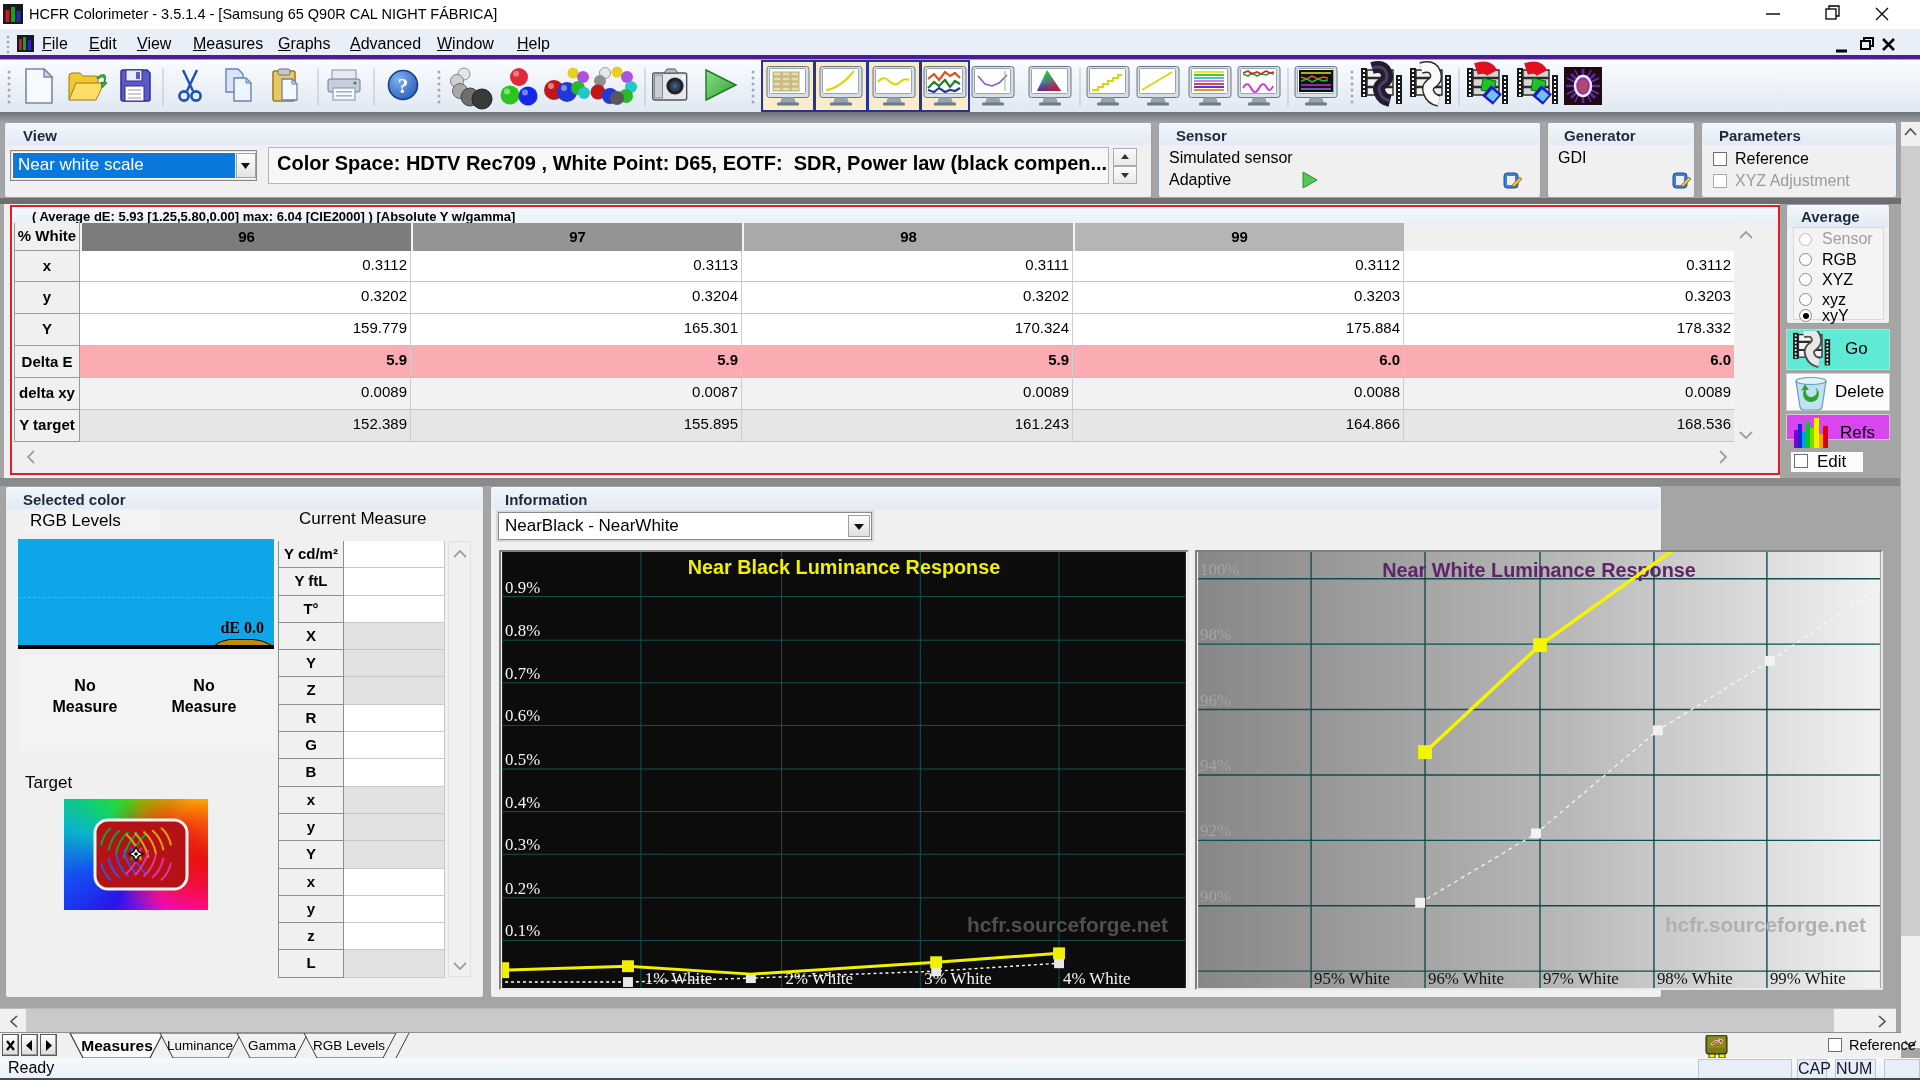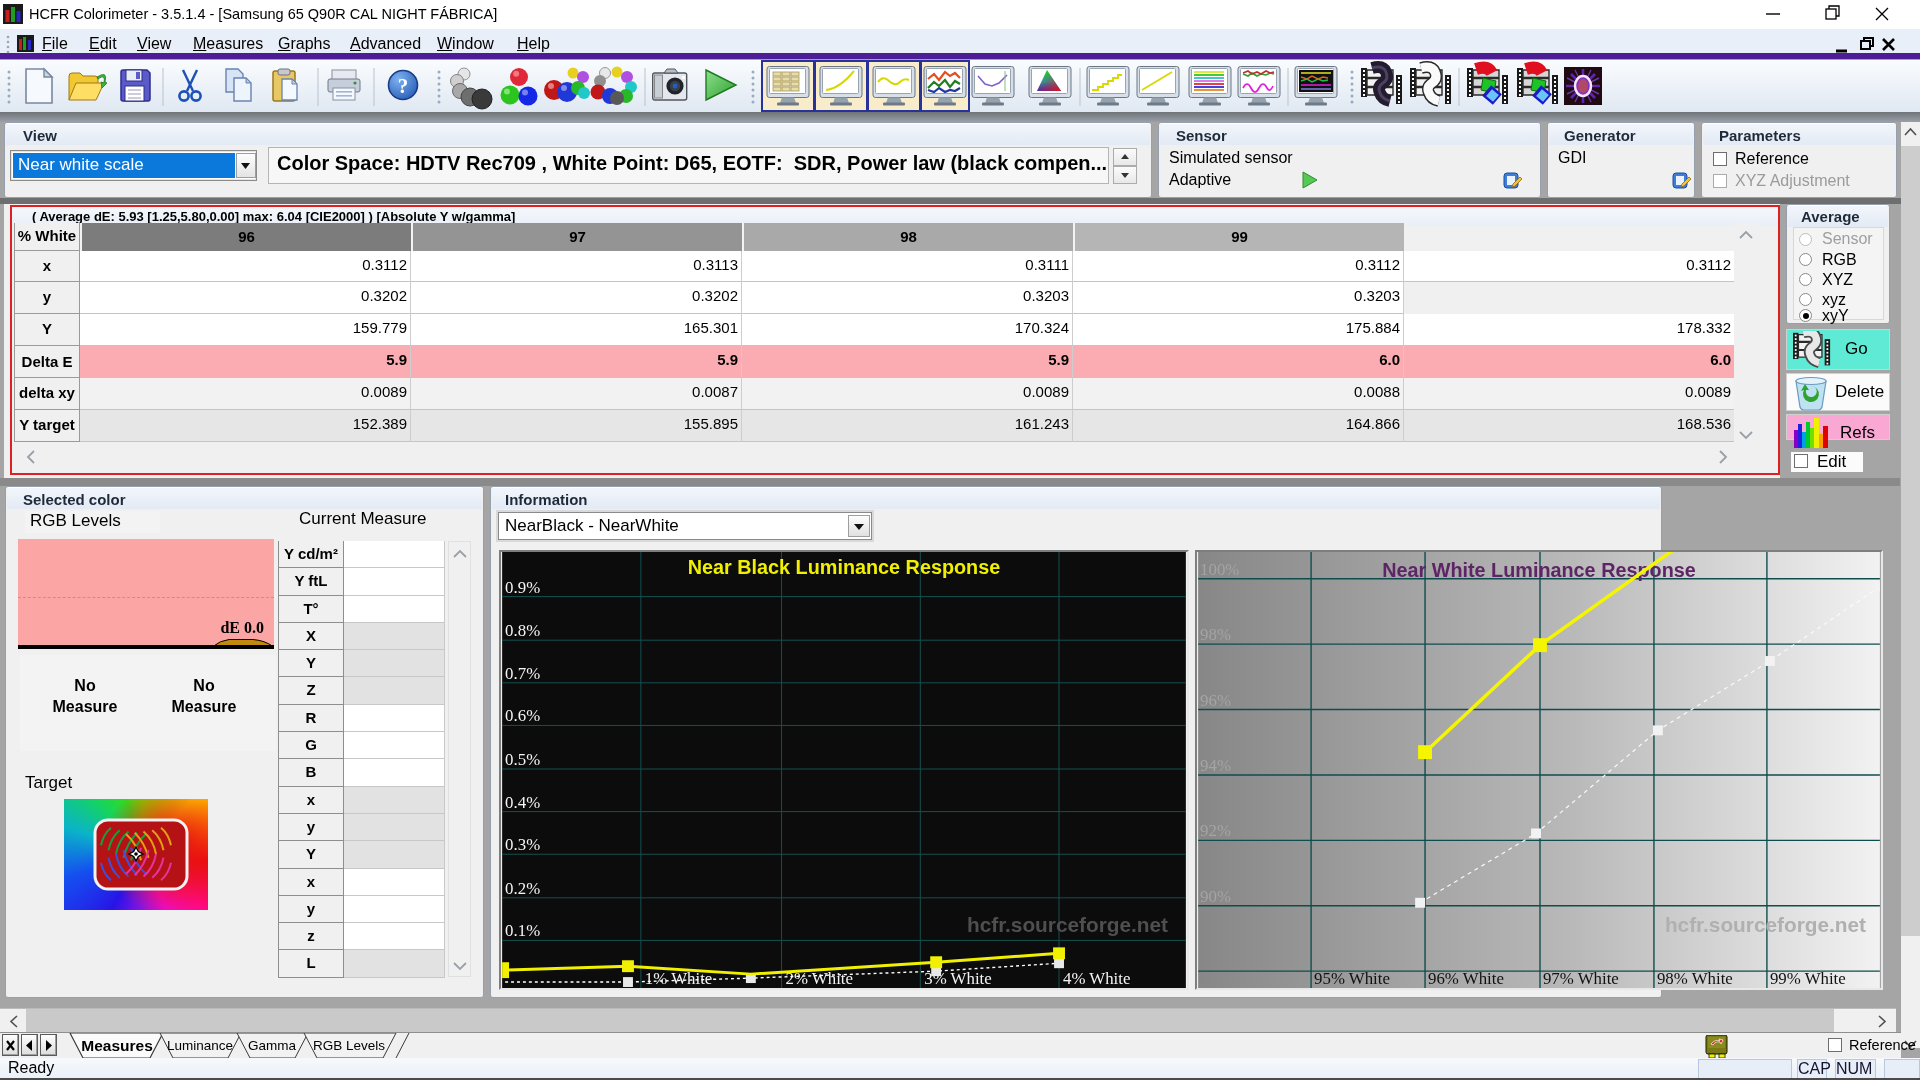--- a/index.html
+++ b/index.html
@@ -24,21 +24,21 @@
   </svg>
   <div class="a" style="left:29px;top:6px;font-size:14.5px">HCFR Colorimeter - 3.5.1.4 - [Samsung 65 Q90R CAL NIGHT FÁBRICA]</div>
   <svg class="a" style="left:1759px;top:0" width="150" height="29" viewBox="0 0 150 29">
     <line x1="7" y1="14" x2="21" y2="14" stroke="#000" stroke-width="1.4"></line>
     <rect x="67" y="9" width="10" height="10" fill="none" stroke="#000" stroke-width="1.3"></rect>
     <path d="M70 9 v-3 h10 v10 h-3" fill="none" stroke="#000" stroke-width="1.3"></path>
     <path d="M117 8 l12 12 M129 8 l-12 12" stroke="#000" stroke-width="1.3"></path>
   </svg>
 </div>
 
-<div class="a" style="left:0;top:29px;width:1920px;height:30px;background:#E9EFF8;border-bottom:6px solid #4c1d95">
+<div class="a" style="left:0;top:29px;width:1920px;height:30px;background:#E9EFF8;border-bottom:4px solid #4c1d95">
   <svg class="a" style="left:5px;top:5px" width="8" height="20">
       <circle cx="3" cy="3" r="1.3" fill="#9AA6B4"></circle>
       <circle cx="3" cy="8" r="1.3" fill="#9AA6B4"></circle>
       <circle cx="3" cy="13" r="1.3" fill="#9AA6B4"></circle>
       <circle cx="3" cy="18" r="1.3" fill="#9AA6B4"></circle>
     </svg>
   <svg class="a" style="left:17px;top:6px" width="17" height="17" viewBox="0 0 17 17">
     <rect x="0" y="0" width="17" height="17" fill="#1A1A1A"></rect>
     <rect x="2" y="4" width="3" height="11" fill="#C81E1E"></rect>
     <rect x="6" y="2" width="3" height="13" fill="#1EA01E"></rect>
@@ -545,20 +545,21 @@
       <div class="lc">x</div>
       <div class="dc" style="background:#fff">0.3112</div>
         <div class="dc" style="background:#fff">0.3113</div>
         <div class="dc" style="background:#fff">0.3111</div>
         <div class="dc" style="background:#fff">0.3112</div>
         <div class="dc" style="background:#fff">0.3112</div>
     </div>
     <div class="tr">
       <div class="lc">y</div>
       <div class="dc" style="background:#fff">0.3202</div>
+        <div class="dc" style="background:#fff">0.3204</div>
         <div class="dc" style="background:#fff">0.3202</div>
         <div class="dc" style="background:#fff">0.3203</div>
         <div class="dc" style="background:#fff">0.3203</div>
     </div>
     <div class="tr">
       <div class="lc">Y</div>
       <div class="dc" style="background:#fff">159.779</div>
         <div class="dc" style="background:#fff">165.301</div>
         <div class="dc" style="background:#fff">170.324</div>
         <div class="dc" style="background:#fff">175.884</div>
@@ -657,21 +658,21 @@
     <div class="a" style="left:58px;top:9px;font-size:17px">Go</div>
   </div>
   <div class="a" style="left:1786px;top:373px;width:104px;height:38px;background:#FBFBFB;border:1px solid #D0D0D0">
     <svg class="a" style="left:6px;top:1px" width="38" height="36" viewBox="0 0 38 36">
         <path d="M3 6 h30 l-4 26 q-1 3 -4 3 h-14 q-3 0 -4 -3 z" fill="#BFE2F2" stroke="#6A9AC0" stroke-width="1.2"></path>
         <ellipse cx="18" cy="6" rx="15" ry="3.5" fill="#E2F2FA" stroke="#6A9AC0" stroke-width="1.2"></ellipse>
         <path d="M18 11 a8 8 0 1 1 -7 4 l-3 1 4 -7 4 6 -3 0 a5.5 5.5 0 1 0 5 -4 z" fill="#2EA42E"></path>
       </svg>
     <div class="a" style="left:48px;top:8px;font-size:17px">Delete</div>
   </div>
-  <div class="a" style="left:1786px;top:414px;width:104px;height:26px;background:#f9a8d4;border:1px solid #D0D0D0">
+  <div class="a" style="left:1786px;top:414px;width:104px;height:26px;background:#d946ef;border:1px solid #D0D0D0">
     <svg class="a" style="left:7px;top:3px" width="38" height="32" viewBox="0 0 38 32">
         <g>
           <rect x="0" y="12" width="4" height="18" fill="#8800C8"></rect>
           <rect x="4" y="6" width="4" height="24" fill="#2020E0"></rect>
           <rect x="8" y="14" width="4" height="16" fill="#00A0E8"></rect>
           <rect x="12" y="4" width="4" height="26" fill="#00C830"></rect>
           <rect x="16" y="10" width="4" height="20" fill="#70E000"></rect>
           <rect x="20" y="0" width="5" height="30" fill="#F0F000"></rect>
           <rect x="25" y="16" width="4" height="14" fill="#FFA000"></rect>
           <rect x="29" y="8" width="5" height="22" fill="#E00000"></rect>
@@ -685,21 +686,21 @@
   </div>
 </div>
 
 <div class="a" style="left:0;top:478px;width:1900px;height:8px;background:#8A8A8A"></div>
 
 <div class="grp" id="selcolor" style="left:5px;top:486px;width:479px;height:512px">
   <div class="cap"></div>
   <div class="a gt" style="left:17px;top:4px">Selected color</div>
   <div class="a" style="left:19px;top:24px;width:135px;height:22px;background:#F3F3F3;font-size:17px;padding-left:5px">RGB Levels</div>
 
-  <div class="a" style="left:12px;top:52px;width:256px;height:110px;background:#fca5a5">
+  <div class="a" style="left:12px;top:52px;width:256px;height:110px;background:#0ea5e9">
     <div class="a" style="left:0;top:58px;width:256px;border-top:1px dashed #9E9E9E"></div>
     <div class="a" style="right:10px;top:80px;font-family:'Liberation Serif',serif;font-weight:bold;font-size:16px">dE 0.0</div>
     <svg class="a" style="left:194px;top:99px" width="62" height="9">
         <path d="M1 8.5 q7 -6 16 -7 h24 q12 1 20 7 z" fill="#C08A10" stroke="#000" stroke-width="1"></path>
       </svg>
     <div class="a" style="left:0;top:106px;width:256px;height:4px;background:#000"></div>
   </div>
   <div class="a" style="left:14px;top:168px;width:256px;height:96px;background:#F3F3F3"></div>
   <div class="a" style="left:40px;top:188px;width:78px;text-align:center;font-weight:bold;font-size:16px;line-height:21px">No<br>Measure</div>
   <div class="a" style="left:158px;top:188px;width:80px;text-align:center;font-weight:bold;font-size:16px;line-height:21px">No<br>Measure</div>

